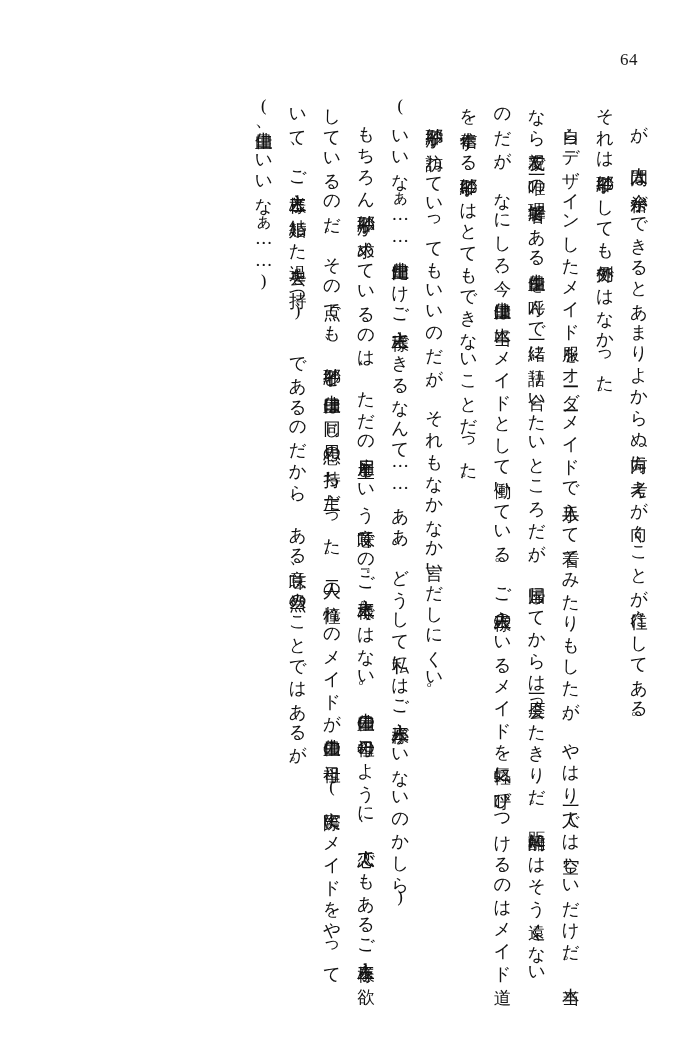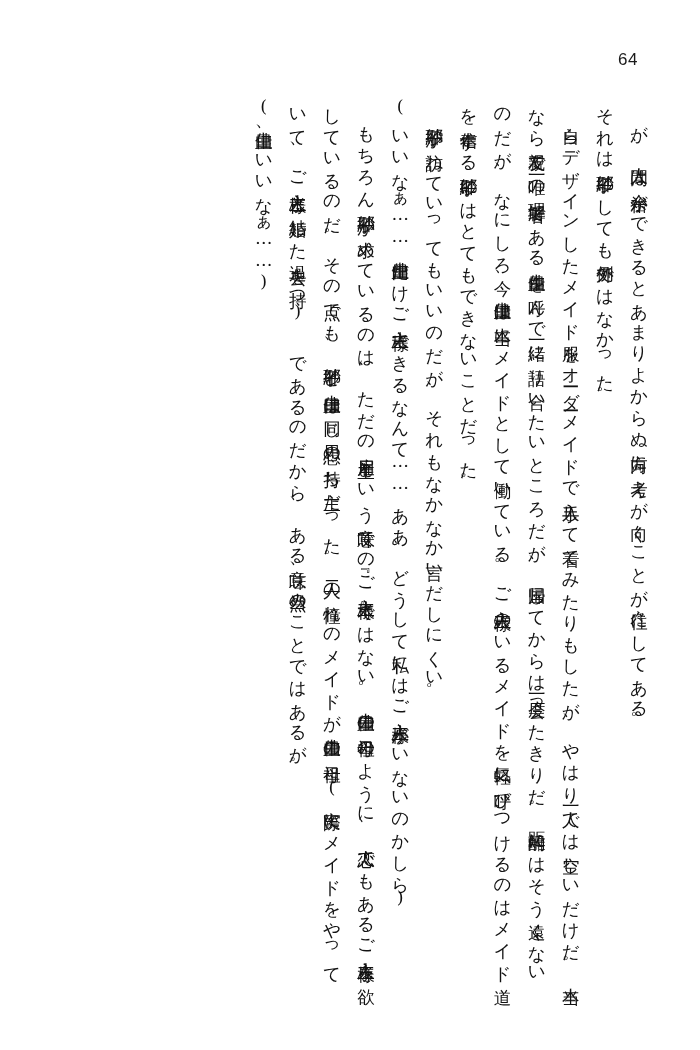--- a/index.html
+++ b/index.html
@@ -18,21 +18,21 @@
     position: relative;
     width: 700px;
     height: 1050px;
     background: #ffffff;
   }
   .page-number {
     position: absolute;
     top: 50px;
     right: 62px;
     font-size: 17px;
-    font-family: Liberation Sans, sans-serif;
+    font-family: Liberation Serif, serif;
     letter-spacing: 0.5px;
     color: #1a1a1a;
   }
   .text-block {
     position: absolute;
     top: 96px;
     left: 58px;
     right: 44px;
     height: 880px;
     writing-mode: vertical-rl;

